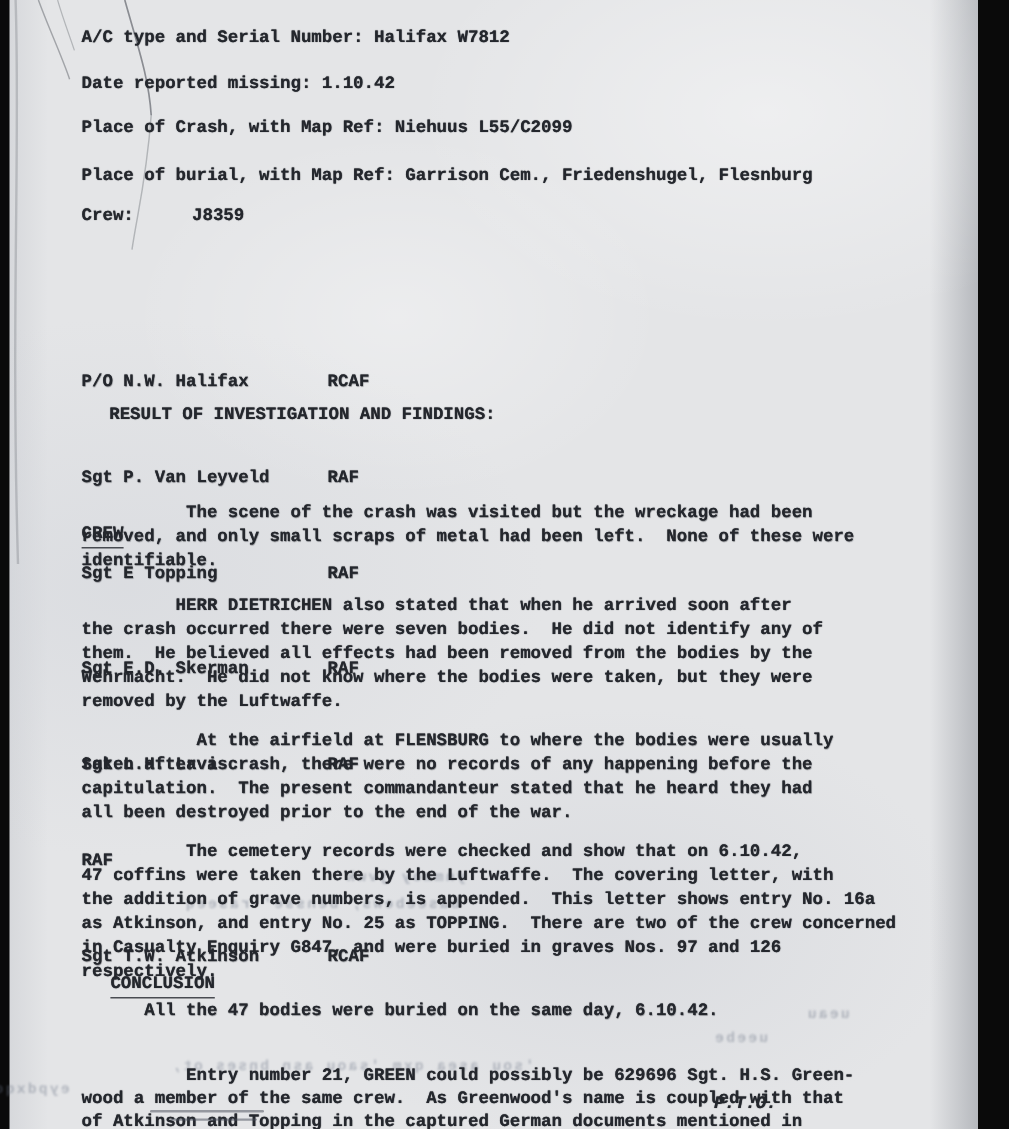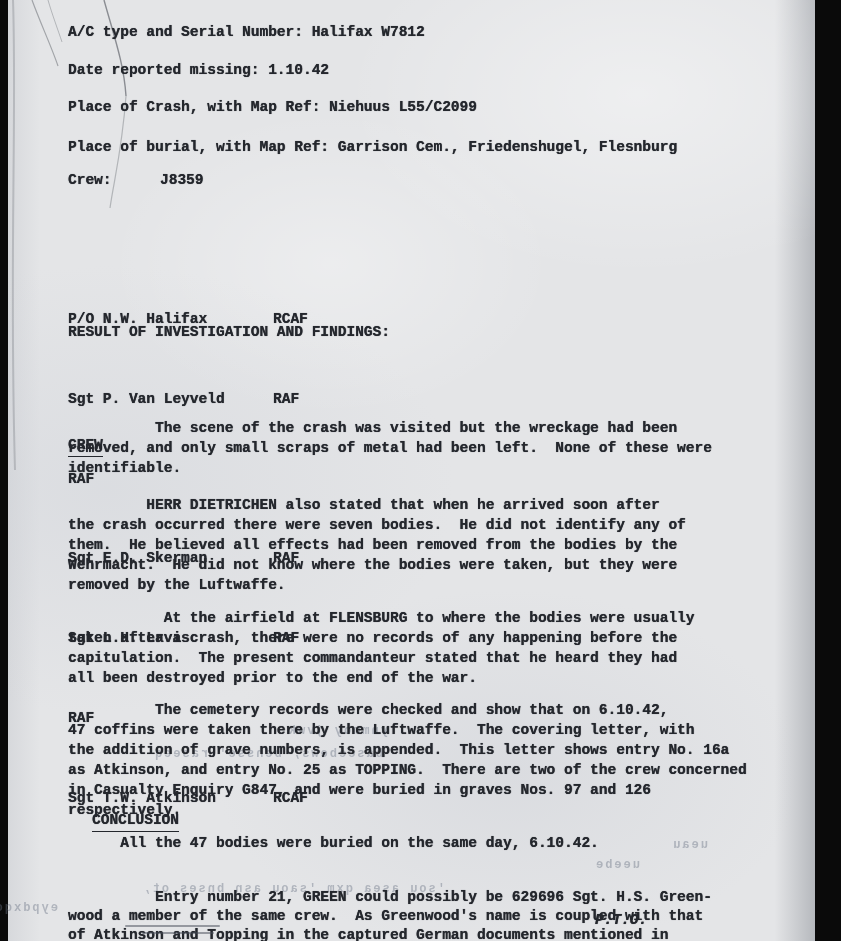--- a/index.html
+++ b/index.html
@@ -29,21 +29,21 @@
     position:absolute; left:60px;
     font-size:14.5px; font-weight:700; line-height:20px;
     white-space:pre; color:var(--ink);
     text-shadow:0 0 .7px rgba(36,39,45,.85), .4px .4px .6px rgba(36,39,45,.35);
   }
   .para{ top:calc(var(--top) * 1px); line-height:calc(var(--lh,20) * 1px); }
   .para .lead{
     position:absolute; left:0; top:0;
   }
   .para .lead:not(:empty){ border-bottom:1.6px solid currentColor; padding-bottom:1px; }
-  .findings{ top:322px; }
+  .findings{ top:336px;margin-left:23px; }
   .conclusion{ top:810px; border-bottom:1.6px solid currentColor; padding-bottom:1px;margin-left:24px; }
   .pto{ left:587px; top:910px;font-style:italic; }
   .crew{ top:170px; }
   .crew .crew-label{ position:absolute; left:0; top:0; }
   .crew .crew-num{ position:absolute; left:92px; top:0; }
   .crew .crew-list{ margin-left:147px; }
   .crew-row{ display:flex; line-height:19.8px; }
   .crew-name{ width:205px; white-space:pre; }
   .crew-force{ white-space:pre; }
   [data-repeat]{ display:contents; }
@@ -115,20 +115,21 @@
             <span class="crew-name">P/O N.W. Halifax</span>
             <span class="crew-force">RCAF</span>
           </div>
         
           <div class="crew-row">
             <span class="crew-name">Sgt P. Van Leyveld</span>
             <span class="crew-force">RAF</span>
           </div>
         
           <div class="crew-row">
+            <span class="crew-name">Sgt E Topping</span>
             <span class="crew-force">RAF</span>
           </div>
         
           <div class="crew-row">
             <span class="crew-name">Sgt E.D. Skerman</span>
             <span class="crew-force">RAF</span>
           </div>
         
           <div class="crew-row">
             <span class="crew-name">Sgt L.H. Lavis</span>

